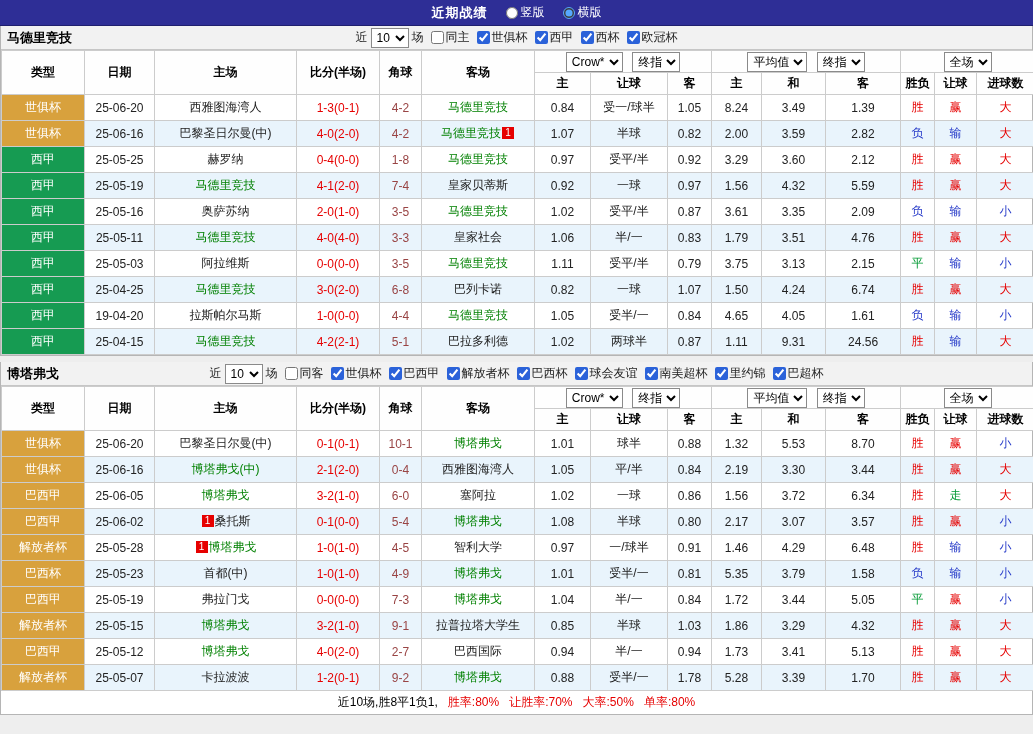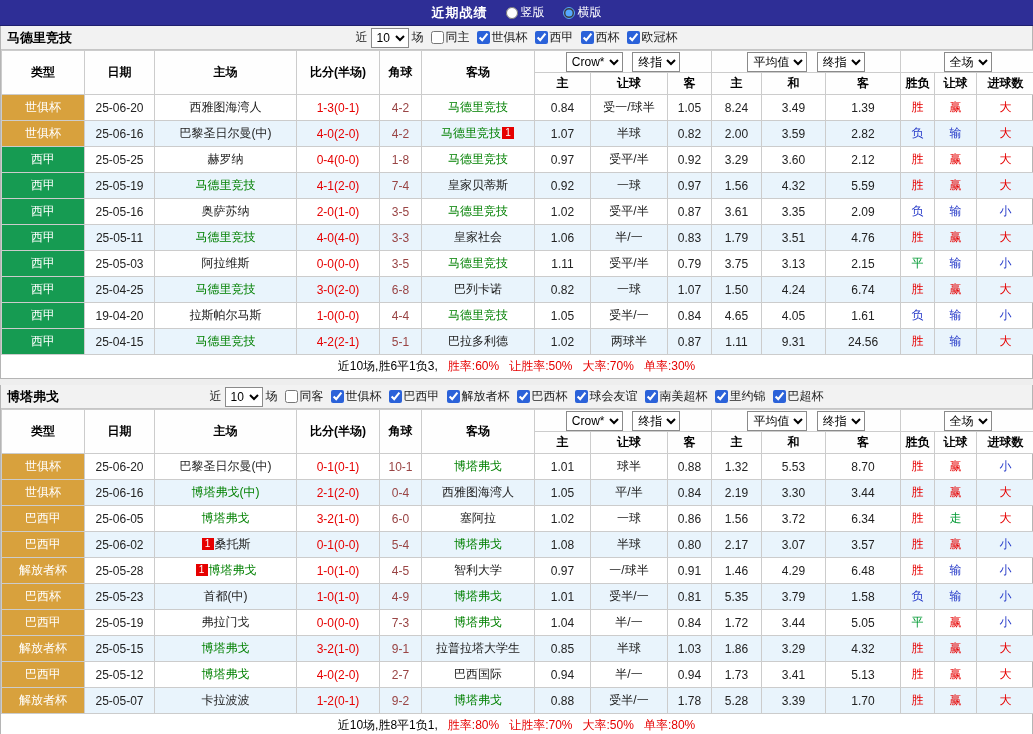--- a/index.html
+++ b/index.html
@@ -316,27 +316,20 @@
             <td class="c-odds">1.11</td>
             <td class="c-odds">9.31</td>
             <td class="c-odds">24.56</td>
             <td class="c-verdict" style="color: rgb(230, 0, 0);">胜</td>
             <td class="c-verdict" style="color: rgb(36, 56, 200);">输</td>
             <td class="c-verdict" style="color: rgb(230, 0, 0);">大</td>
           </tr>
         </tbody>
     </table>
 
-    <div class="summary">
-      <span class="sum-black">近10场,胜6平1负3,</span>
-      <span class="sum-red">胜率:60%</span>
-      <span class="sum-red">让胜率:50%</span>
-      <span class="sum-red">大率:70%</span>
-      <span class="sum-red">单率:30%</span>
-    </div>
   </section>
 
   <div class="gap"></div>
 
   <section class="panel">
     <div class="filter-row">
       <span class="team-name">博塔弗戈</span>
       <span class="filter-center">
         <span>近</span>
         <select><option>10</option></select>

